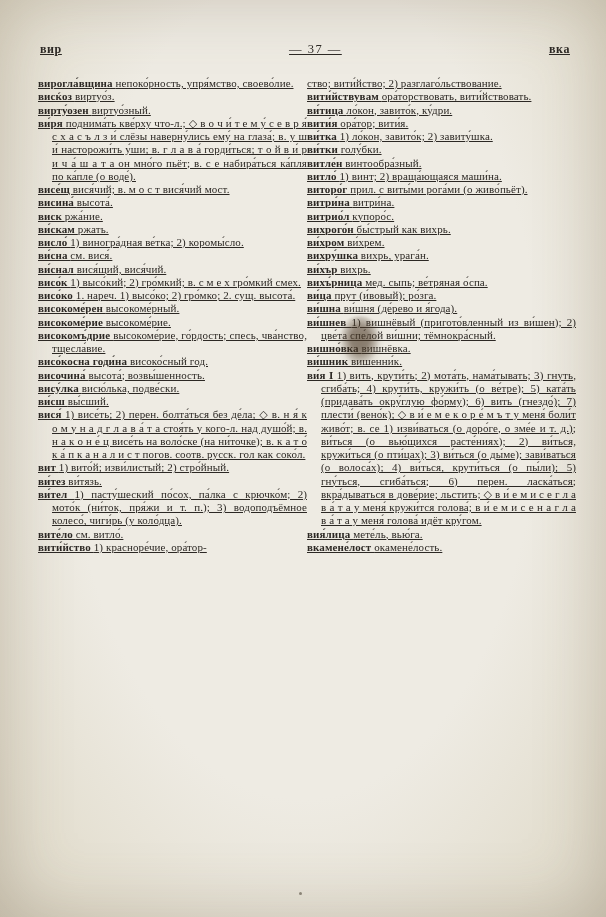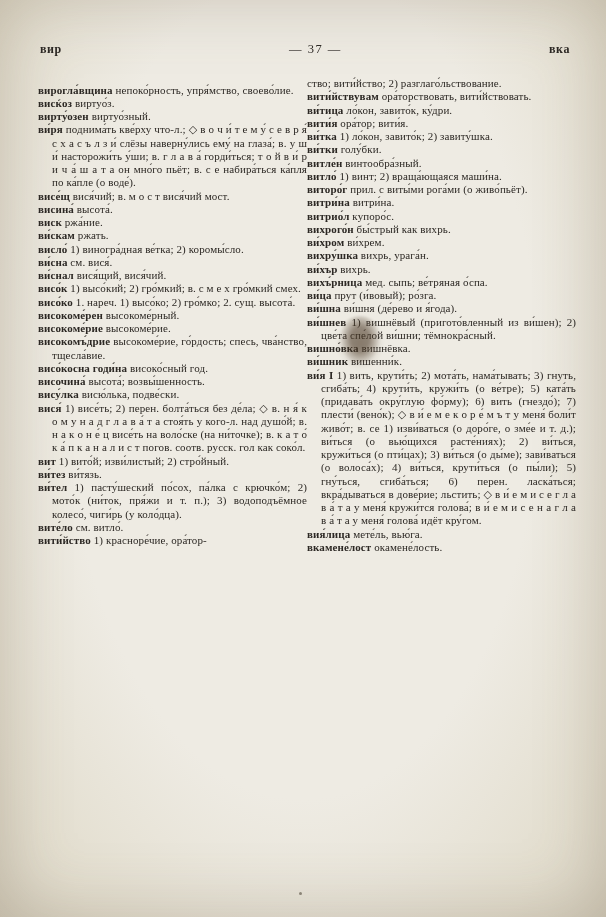--- a/index.html
+++ b/index.html
@@ -11,34 +11,34 @@
   }
   .page {
     position: relative;
     width: 606px; height: 917px;
     overflow: hidden;
     padding: 42px 30px 0 38px;
     color: var(--ink, #2c2824);
     background:
       radial-gradient(ellipse at 50% 42%, var(--paper, #eeebe3) 55%, #e3decf 85%, #d9d3c3 100%);
     box-shadow: inset 0 0 70px rgba(110, 95, 70, 0.28);
+    text-decoration: underline;
   }
   .header {
     display: flex;
     justify-content: space-between;
     align-items: baseline;
     padding: 0 6px 0 2px;
     font-size: 12.5px;
   }
   .header .kw { font-weight: bold; font-size: 12px; letter-spacing: 0.6px; }
   .header .num { letter-spacing: 1.5px; transform: translateX(-10px); margin-left: 40px; }
   .columns {
     display: flex;
     margin-top: 20px;
-    align-items: center;
   }
   .col {
     flex: 1 1 0;
     min-width: 0;
     text-align: justify;
     font-size: 11px;
     line-height: 13.25px;
     letter-spacing: 0.1px;
   }
   .entry {
@@ -88,20 +88,21 @@
         <p class="entry"><b class="head">ви́сна </b><span>см. вися́.</span></p>
         <p class="entry"><b class="head">ви́снал </b><span>вися́щий, вися́чий.</span></p>
         <p class="entry"><b class="head">висо́к </b><span>1) высо́кий; 2) гро́мкий; в. с м е х гро́мкий смех.</span></p>
         <p class="entry"><b class="head">висо́ко </b><span>1. нареч. 1) высо́ко; 2) гро́мко; 2. сущ. высота́.</span></p>
         <p class="entry"><b class="head">високоме́рен </b><span>высокоме́рный.</span></p>
         <p class="entry"><b class="head">високоме́рие </b><span>высокоме́рие.</span></p>
         <p class="entry"><b class="head">високомъ́дрие </b><span>высокоме́рие, го́рдость; спесь, чва́нство, тщесла́вие.</span></p>
         <p class="entry"><b class="head">висо́косна годи́на </b><span>високо́сный год.</span></p>
         <p class="entry"><b class="head">височина́ </b><span>высота́; возвы́шенность.</span></p>
         <p class="entry"><b class="head">вису́лка </b><span>висю́лька, подве́ски.</span></p>
+        <p class="entry"><b class="head">ви́сш </b><span>вы́сший.</span></p>
         <p class="entry"><b class="head">вися́ </b><span>1) висе́ть; 2) перен. болта́ться без де́ла; ◇ в. н я́ к о м у н а д г л а в а́ т а стоя́ть у кого-л. над душо́й; в. н а к о н е́ ц висе́ть на воло́ске (на ни́точке); в. к а т о́ к а́ п к а н а л и с т погов. соотв. русск. гол как соко́л.</span></p>
         <p class="entry"><b class="head">вит </b><span>1) вито́й; изви́листый; 2) стро́йный.</span></p>
         <p class="entry"><b class="head">ви́тез </b><span>ви́тязь.</span></p>
         <p class="entry"><b class="head">ви́тел </b><span>1) пасту́шеский по́сох, па́лка с крючко́м; 2) мото́к (ни́ток, пря́жи и т. п.); 3) водоподъёмное колесо́, чиги́рь (у коло́дца).</span></p>
         <p class="entry"><b class="head">вите́ло </b><span>см. витло́.</span></p>
         <p class="entry"><b class="head">вити́йство </b><span>1) красноре́чие, ора́тор-</span></p>
       </div>
     <div class="col" id="col-right">
         <p class="entry"><span>ство; вити́йство; 2) разглаго́льствование.</span></p>
         <p class="entry"><b class="head">вити́йствувам </b><span>ора́торствовать, вити́йствовать.</span></p>

